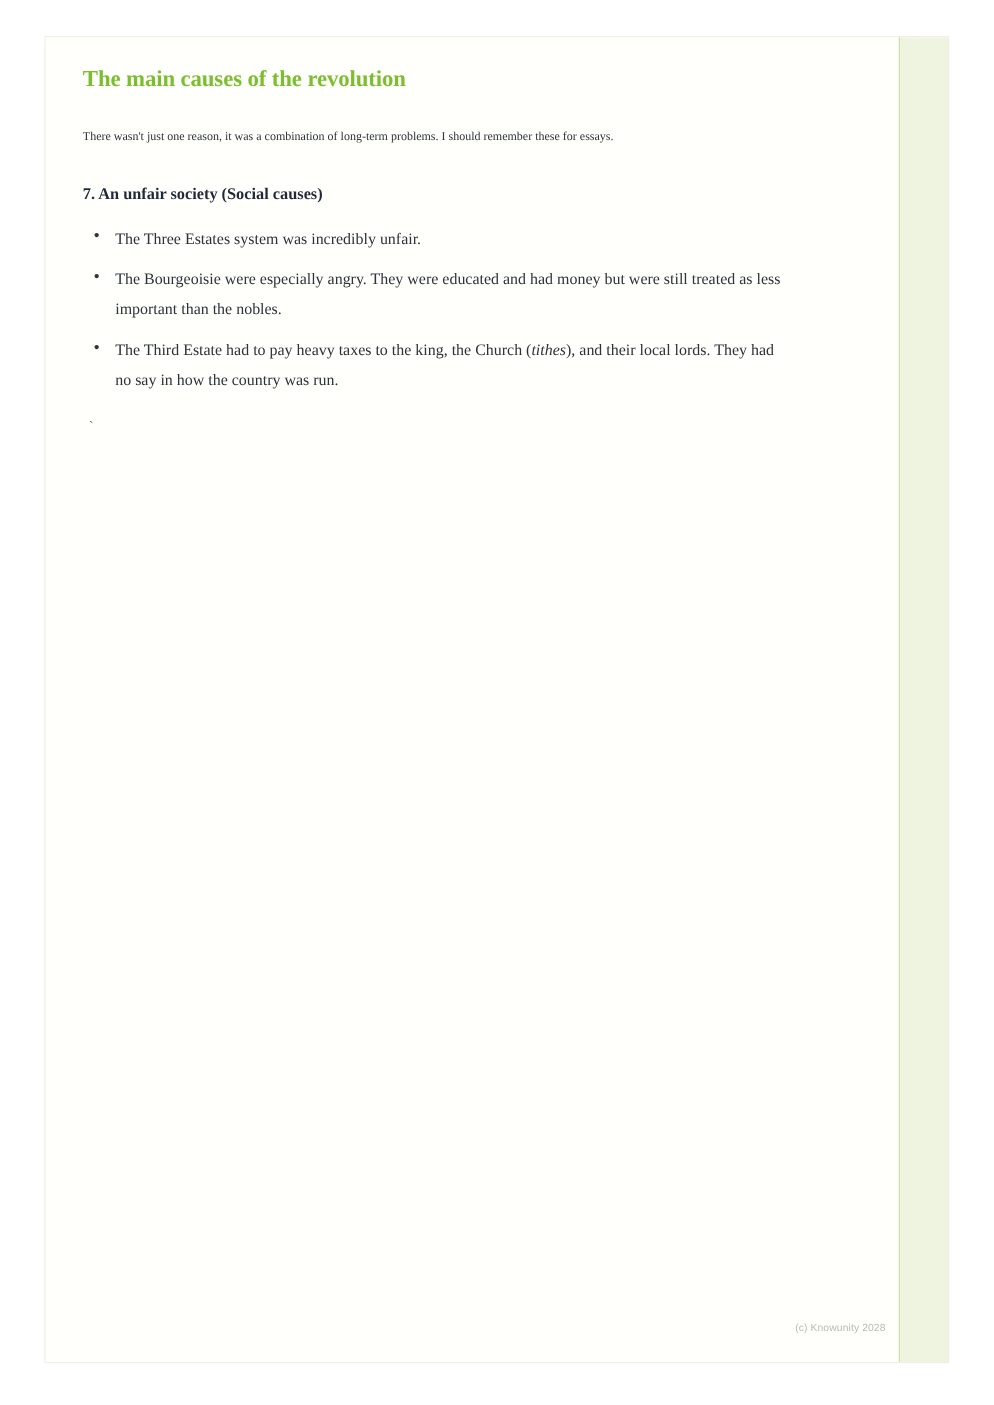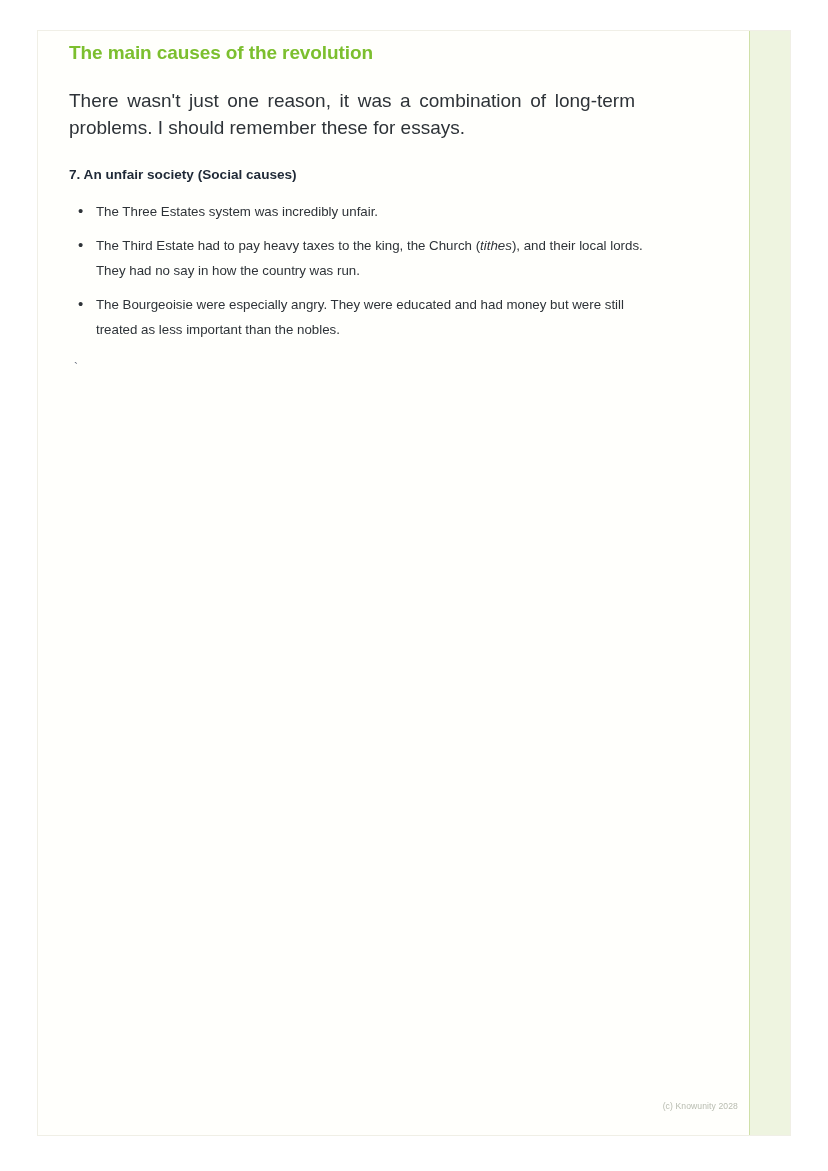--- a/index.html
+++ b/index.html
@@ -33,35 +33,36 @@
     top: 0;
     width: 40px;
     height: 100%;
     background: #eef4e0;
     border-left: 1px solid #cfe0a8;
   }
 
   .content {
     position: absolute;
     left: 31px;
-    top: 10px;
+    top: 24px;
     width: 600px;
+    font-family: Liberation Serif, serif;
   }
 
   .doc-title {
     font-size: 19px;
     font-weight: bold;
     color: #7cbf2e;
     letter-spacing: -0.1px;
     margin: 0 0 21px 0;
     line-height: 1.3;
   }
 
   .intro {
-    font-size: 19px;
+    font-size: 10px;
     line-height: 27px;
     text-align: justify;
     color: #2e3338;
     margin: 0 0 24px 0;
     width: 566px;
   }
 
   .section-heading {
     font-size: 13.6px;
     font-weight: bold;
@@ -128,24 +129,24 @@
 
     <p class="intro">There wasn't just one reason, it was a combination of long-term problems. I should remember these for essays.</p>
 
     <h2 class="section-heading">7. An unfair society (Social causes)</h2>
 
     <ul class="bullets">
       <li>
         <span>The Three Estates system was incredibly unfair.</span>
       </li>
       <li>
-        <span>The Third Estate had to pay heavy taxes to the king, the Church (</span><em>tithes</em><span>), and their local lords. They had no say in how the country was run.</span>
+        <span>The Bourgeoisie were especially angry. They were educated and had money but were still treated as less important than the nobles.</span>
       </li>
       <li>
-        <span>The Bourgeoisie were especially angry. They were educated and had money but were still treated as less important than the nobles.</span>
+        <span>The Third Estate had to pay heavy taxes to the king, the Church (</span><em>tithes</em><span>), and their local lords. They had no say in how the country was run.</span>
       </li>
     </ul>
 
     <div class="stray-mark">`</div>
 
   </div>
 
   <div class="footer-credit">(c) Knowunity 2028</div>
 
 </div>

